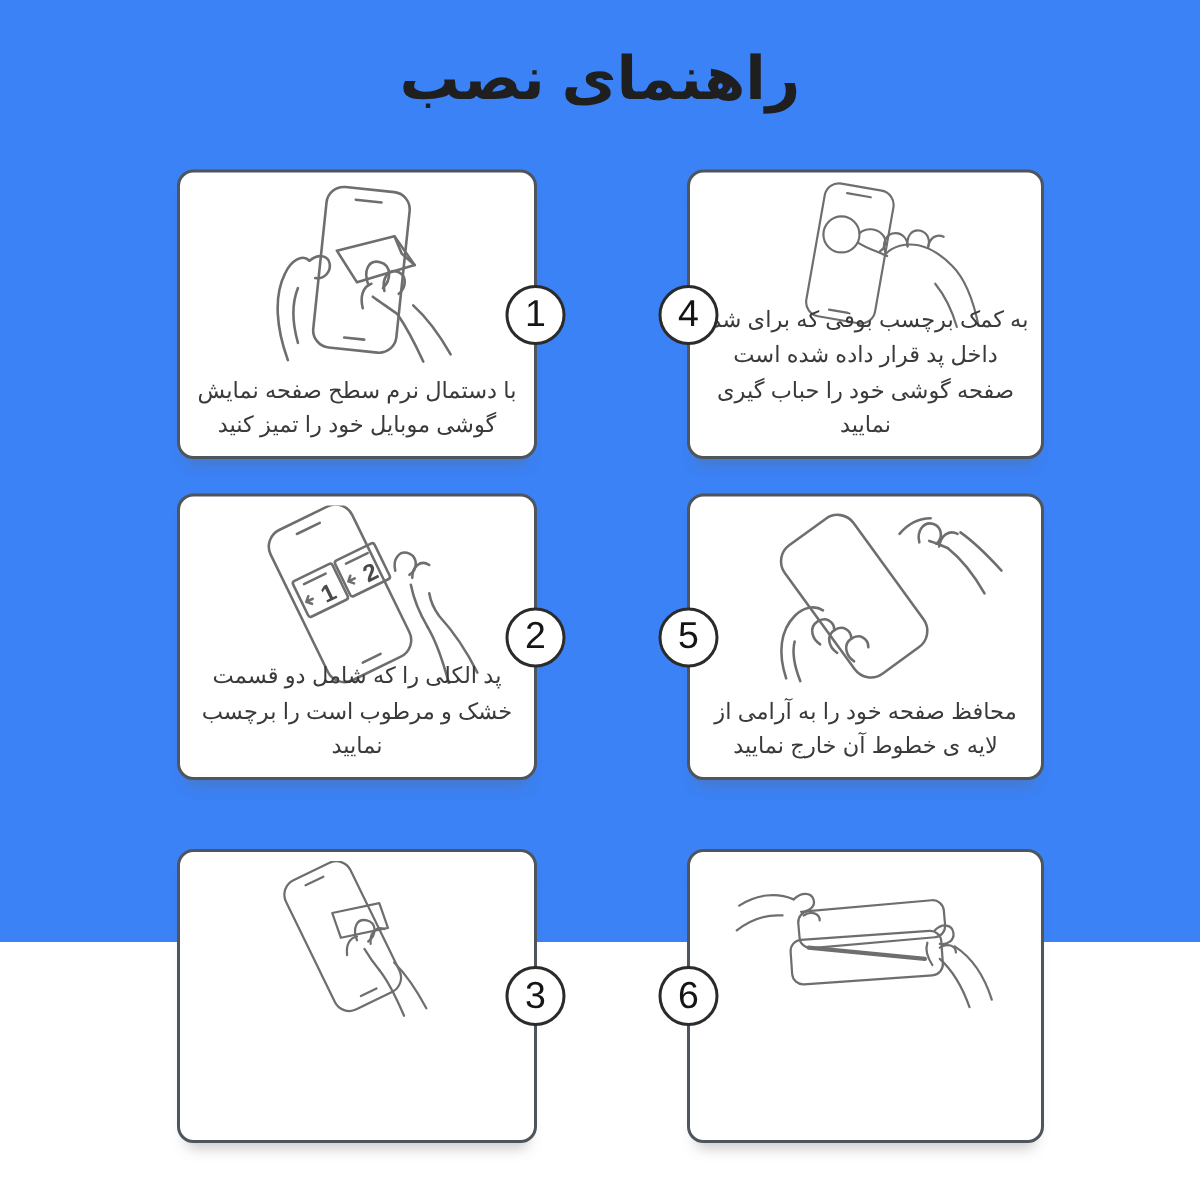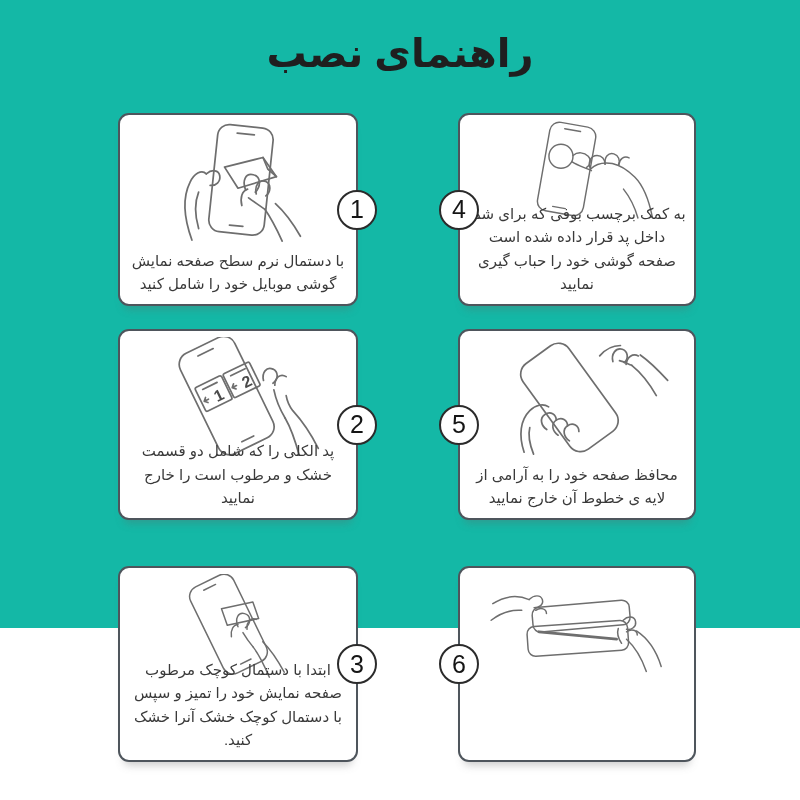--- a/index.html
+++ b/index.html
@@ -2,21 +2,21 @@
 <html lang="fa"><head>
 <meta charset="utf-8">
 <style>
   html,body{margin:0;padding:0;}
   body{
     width:800px;height:800px;
     background:#ffffff;
     font-family:"Liberation Sans","DejaVu Sans",sans-serif;
     overflow:hidden;
   }
-  .page{position:relative;width:800px;height:628px;background:#14b8a6;}
+  .page{position:relative;width:800px;height:628px;background:#3b82f6;}
   .title{
     position:absolute;top:30px;left:0;right:0;
     text-align:center;
     font-size:40px;font-weight:700;color:#1f1f1f;
     direction:rtl;margin:0;letter-spacing:0;
   }
   .step-card{
     position:absolute;
     background:#ffffff;
     border:2px solid #4e555c;
@@ -90,21 +90,21 @@
         <g>
           <path d="M 120,72 C 116,62 120,54 128,56 C 136,58 136,68 130,74"></path>
           <path d="M 131,76 C 129,67 134,60 141,63 C 147,66 146,74 141,78"></path>
           <path d="M 116,88 C 114,80 116,73 122,71"></path>
           <path d="M 158,125 C 152,112 147,102 140,92"></path>
           <path d="M 177,120 C 169,106 161,95 151,86"></path>
           <path d="M 140,92 C 133,87 127,83 123,80"></path>
         </g>
       </svg>
     </div>
-    <p class="caption">با دستمال نرم سطح صفحه نمایش گوشی موبایل خود را شامل کنید</p>
+    <p class="caption">با دستمال نرم سطح صفحه نمایش گوشی موبایل خود را تمیز کنید</p>
   </section>
 
   <section class="step-card col-left lines-2" id="card2">
     <div class="badge">2</div>
     <div class="illus">
       <svg viewBox="0 0 224 126" preserveAspectRatio="xMidYMid meet">
         <g transform="rotate(-26 100 62)">
           <rect x="68" y="3" width="64" height="118" rx="13"></rect>
           <line x1="91" y1="11" x2="109" y2="11"></line>
           <line x1="93" y1="113" x2="107" y2="113"></line>
@@ -123,21 +123,21 @@
         </g>
         <g>
           <path d="M 139,46 C 137,38 142,31 149,34 C 155,37 155,45 149,49"></path>
           <path d="M 151,51 C 151,43 157,38 163,42"></path>
           <path d="M 150,56 C 152,66 156,76 162,86"></path>
           <path d="M 177,126 C 173,111 169,98 162,86"></path>
           <path d="M 197,118 C 189,102 181,90 170,78 C 167,74 164,68 163,62"></path>
         </g>
       </svg>
     </div>
-    <p class="caption">پد الکلی را که شامل دو قسمت خشک و مرطوب است را خارج نمایید</p>
+    <p class="caption">پد الکلی را که شامل دو قسمت خشک و مرطوب است را برچسب نمایید</p>
   </section>
 
   <section class="step-card col-left lines-3" id="card3">
     <div class="badge">3</div>
     <div class="illus">
       <svg viewBox="0 0 224 126" preserveAspectRatio="xMidYMid meet">
         <g transform="rotate(-26 100 62)">
           <rect x="72" y="3" width="58" height="116" rx="13"></rect>
           <line x1="92" y1="11" x2="108" y2="11"></line>
           <line x1="93" y1="111" x2="107" y2="111"></line>
@@ -148,21 +148,20 @@
         <g>
           <path d="M 112,64 C 108,54 112,46 120,48 C 128,50 128,60 121,65"></path>
           <path d="M 123,67 C 122,59 127,52 134,55"></path>
           <path d="M 104,76 C 103,68 106,62 112,61"></path>
           <path d="M 150,125 C 144,111 138,98 130,88"></path>
           <path d="M 168,119 C 160,104 152,92 142,82"></path>
           <path d="M 130,88 C 125,82 121,76 118,71"></path>
         </g>
       </svg>
     </div>
-    <p class="caption">ابتدا با دستمال کوچک مرطوب صفحه نمایش خود را تمیز و سپس با دستمال کوچک خشک آنرا خشک کنید.</p>
   </section>
 
   <section class="step-card col-right lines-3" id="card4">
     <div class="badge">4</div>
     <div class="illus">
       <svg viewBox="0 0 224 126" preserveAspectRatio="xMidYMid meet">
         <g transform="rotate(10 100 60)">
           <rect x="70" y="4" width="58" height="112" rx="12"></rect>
           <line x1="88" y1="11" x2="108" y2="11"></line>
           <line x1="90" y1="109" x2="106" y2="109"></line>

